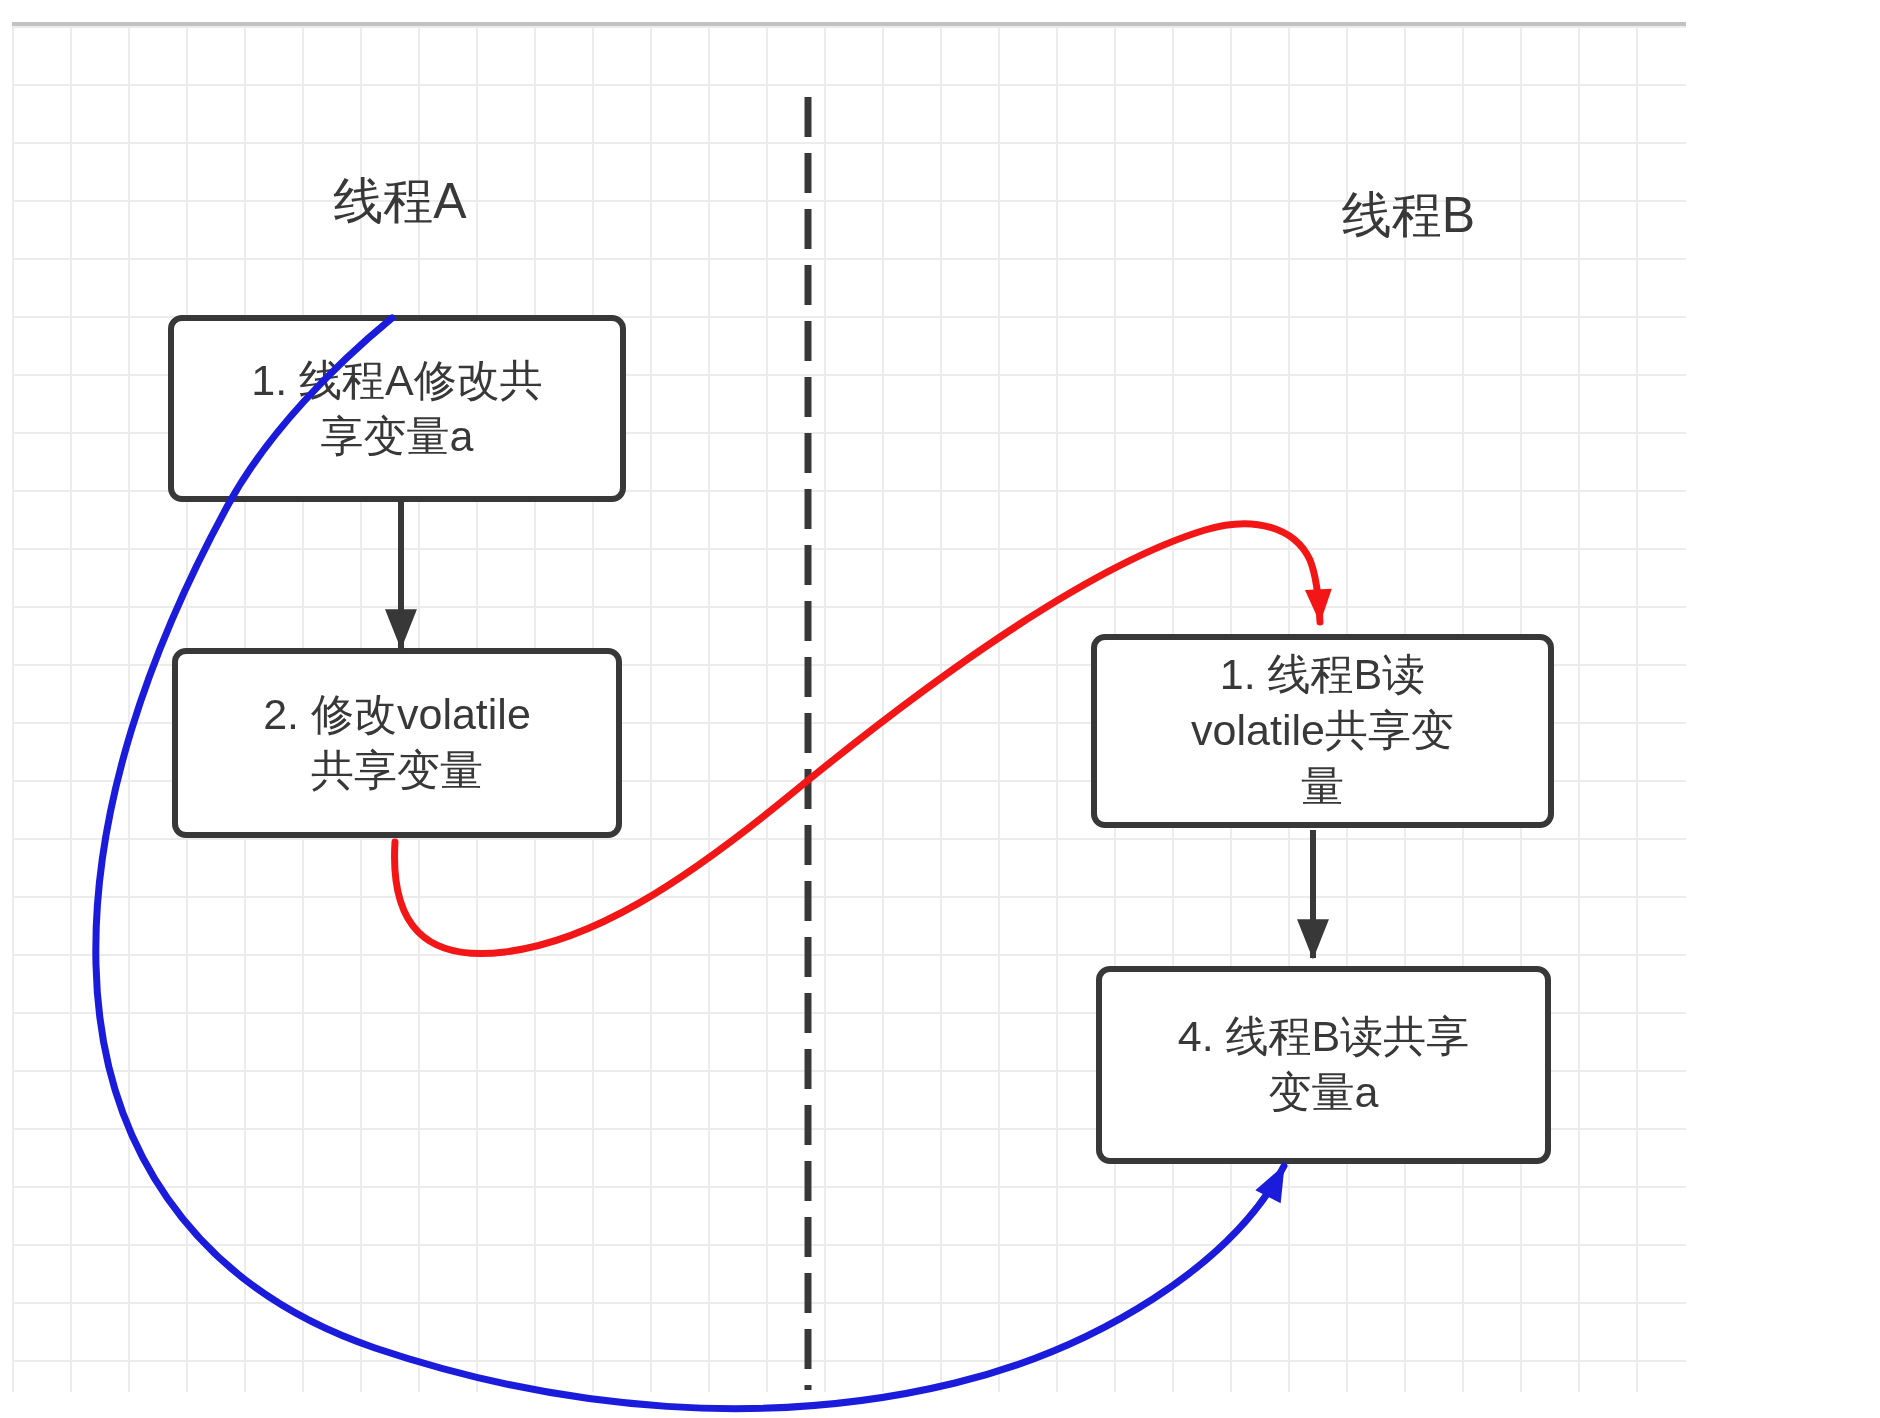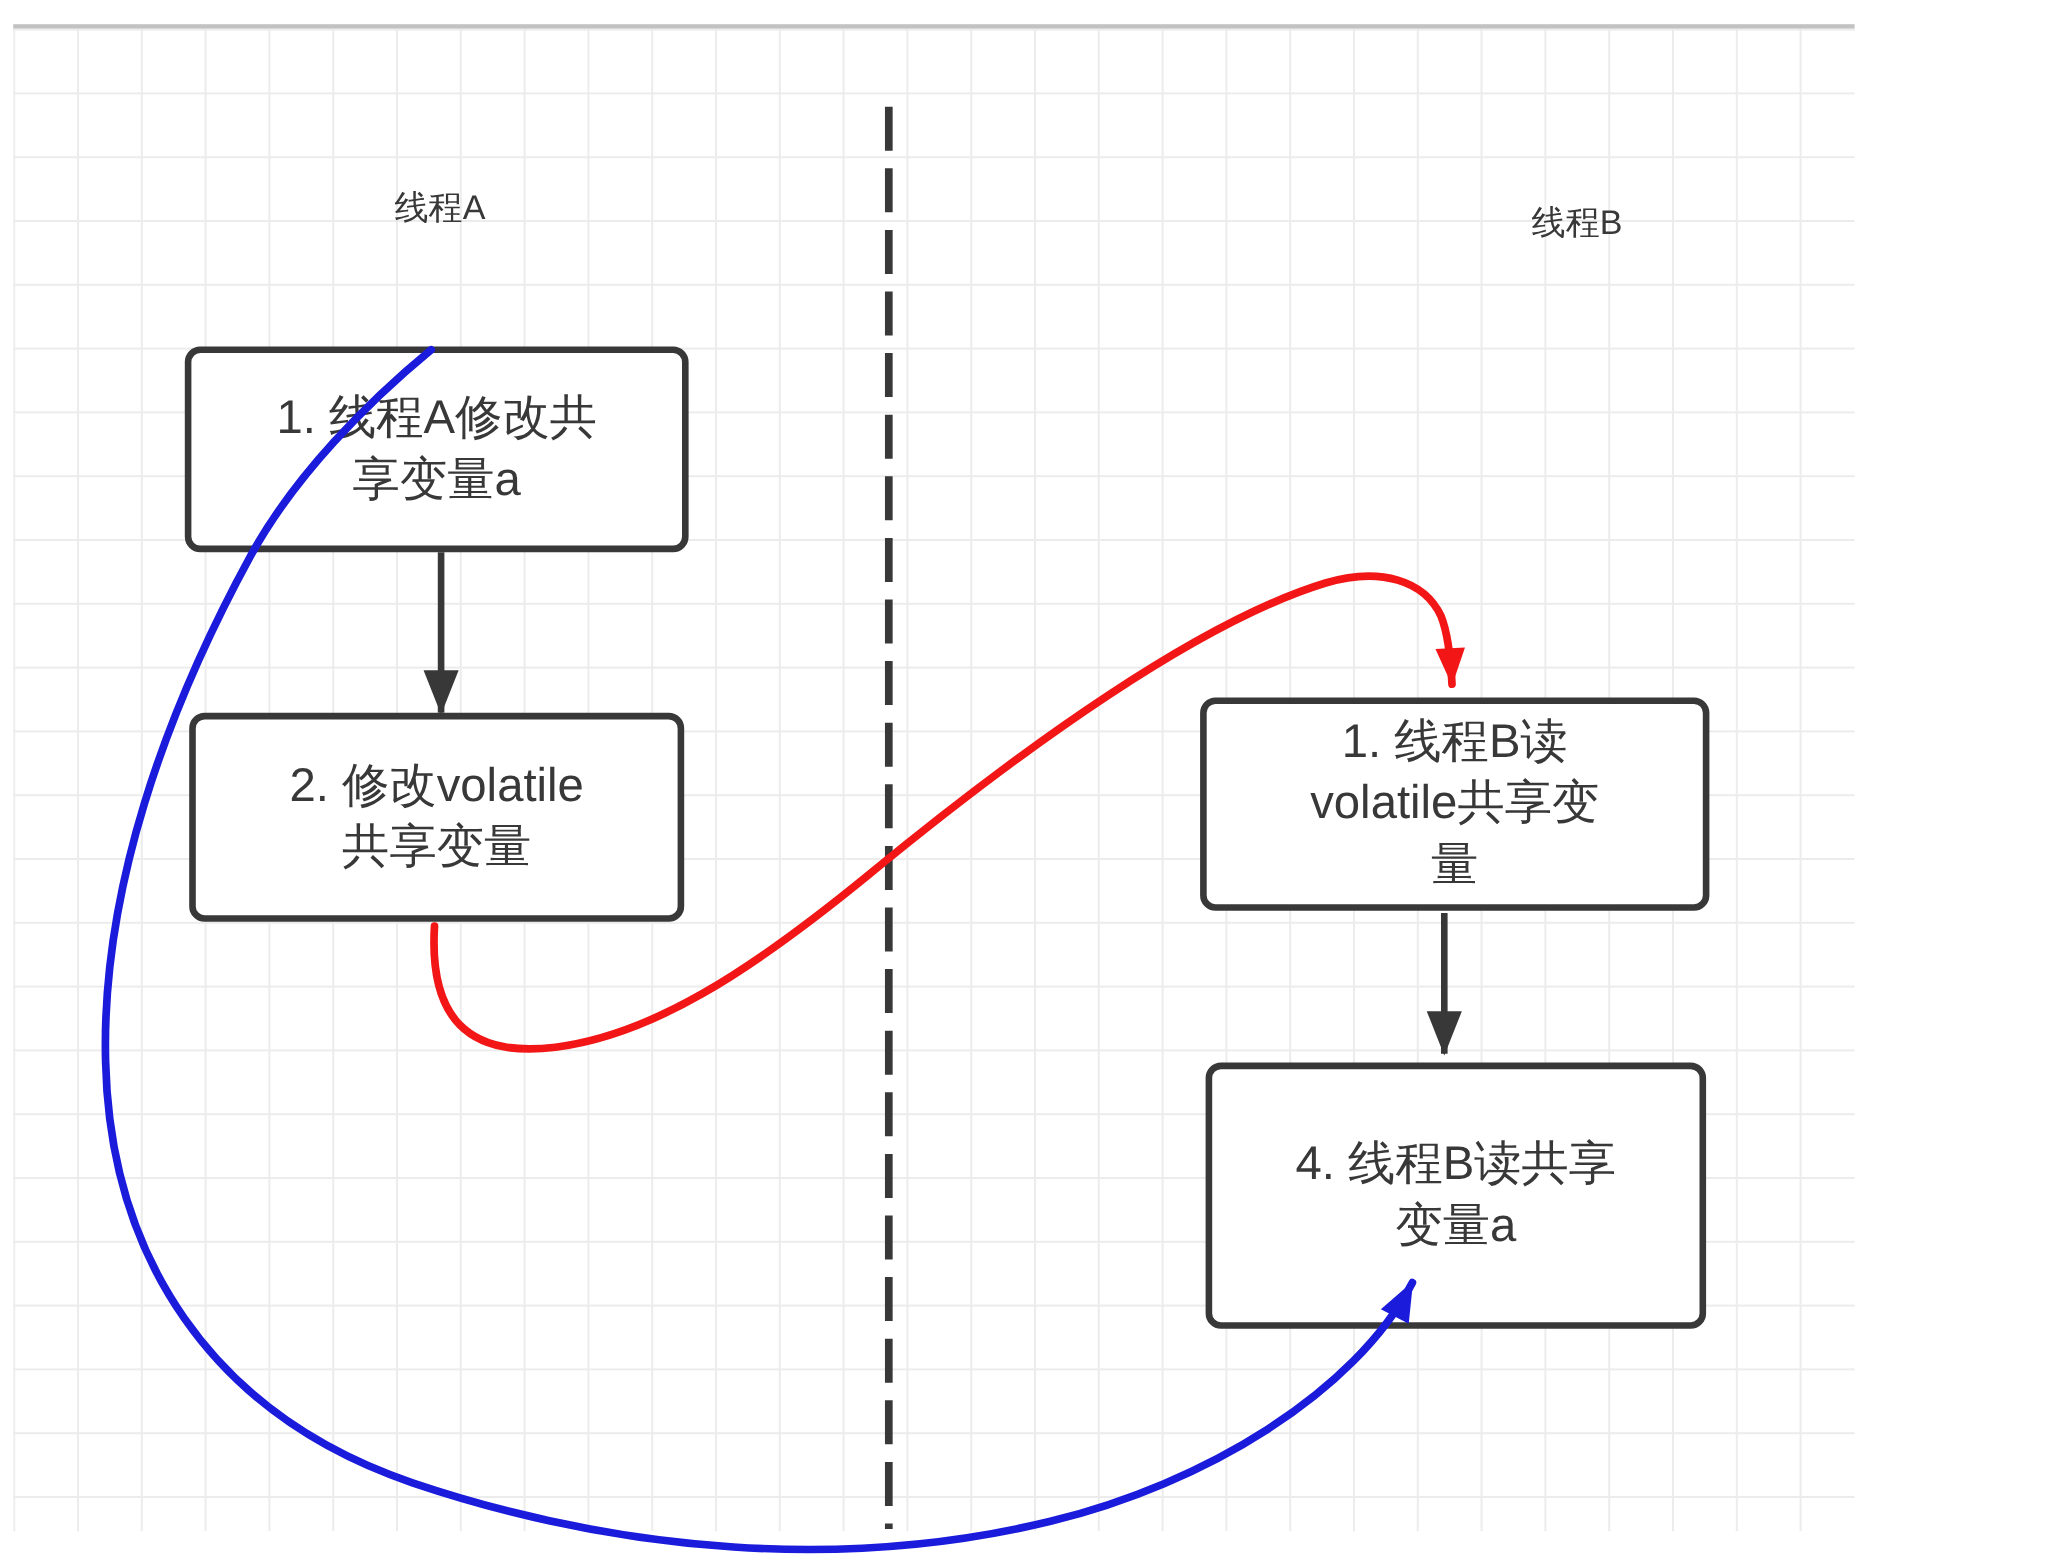--- a/index.html
+++ b/index.html
@@ -22,40 +22,40 @@
     position:absolute;left:12px;top:22px;width:1674px;height:1366px;
     border-top:4px solid var(--grid-strong);
     background-image:
       linear-gradient(to right, var(--grid) 0 2px, transparent 2px),
       linear-gradient(to bottom, var(--grid) 0 2px, transparent 2px);
     background-size:58px 58px;
   }
   .lane-label{
     position:absolute;width:300px;
     text-align:center;
-    font-size:31px;color:var(--ink);
+    font-size:50px;color:var(--ink);
     z-index:2;
   }
   .node{
     position:absolute;
     box-sizing:border-box;
     border:6px solid var(--ink);
     border-radius:14px;
     background:#fff;
     display:flex;align-items:center;justify-content:center;
     text-align:center;
     white-space:pre-line;
     font-size:43px;line-height:1.3;color:var(--ink);
     z-index:2;
     padding:4px 10px;
   }
   #node-1{left:168px;top:315px;width:458px;height:187px;}
   #node-2{left:172px;top:648px;width:450px;height:190px;}
   #node-3{left:1091px;top:634px;width:463px;height:194px;}
-  #node-4{left:1096px;top:966px;width:455px;height:242px;padding-left:10px;}
+  #node-4{left:1096px;top:966px;width:455px;height:198px;padding-left:10px;}
   svg.connectors{
     position:absolute;left:0;top:0;width:1880px;height:1418px;
     z-index:3;pointer-events:none;
   }
 </style>
 </head>
 <body>
 
 <div class="canvas">
 

